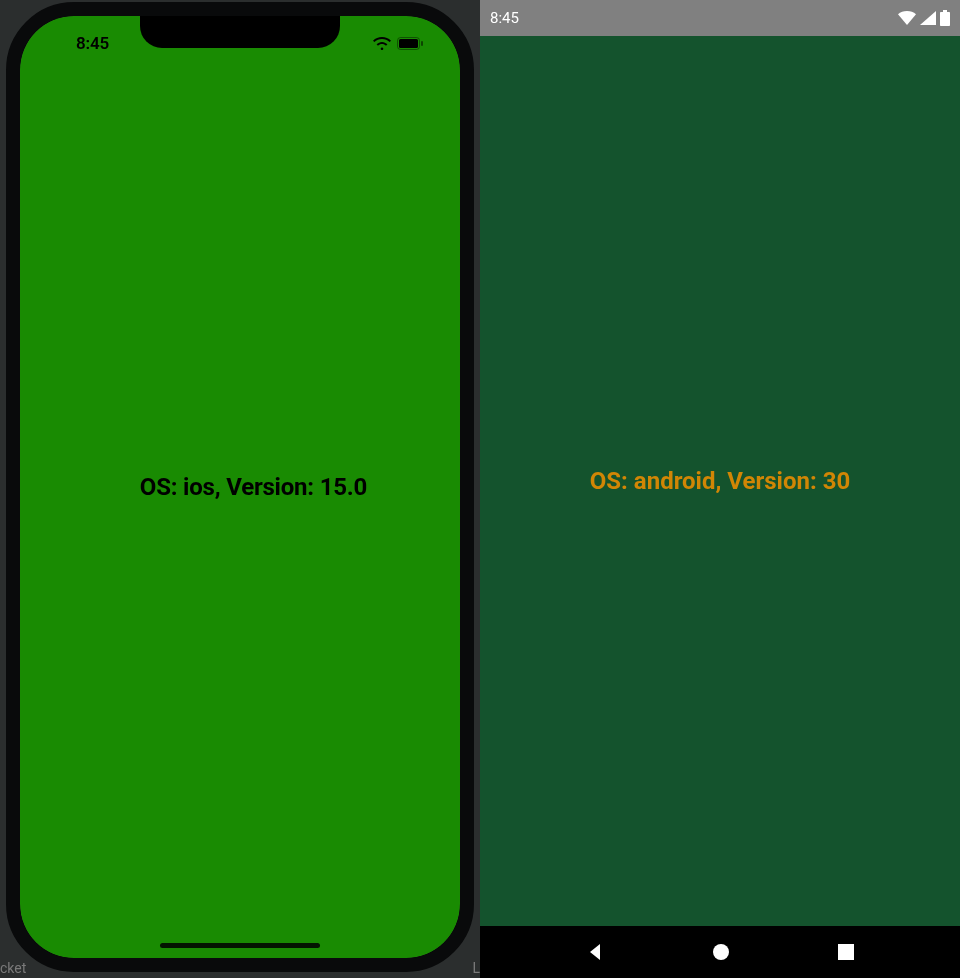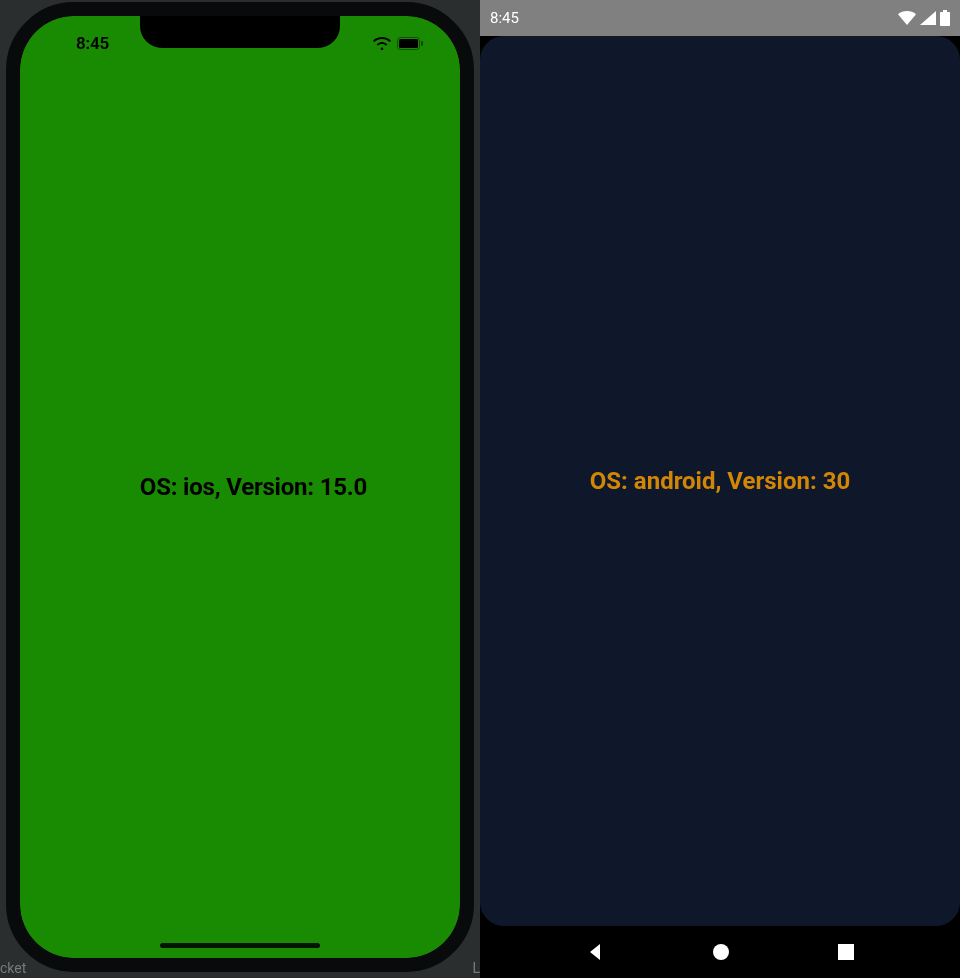--- a/index.html
+++ b/index.html
@@ -117,25 +117,24 @@
     color: #fff;
     font-size: 15px;
   }
   .android-status-right {
     display: flex;
     align-items: center;
     gap: 4px;
   }
   .android-screen {
     flex: 1;
-    background: #0f172a;
+    background: #14532d;
     display: flex;
     align-items: center;
     justify-content: center;
-    border-radius: 24px;
   }
   .android-main-text {
     font-size: 24px;
     font-weight: 700;
     color: #d18605;
   }
   .android-nav {
     height: 52px;
     background: #000;
     display: flex;

